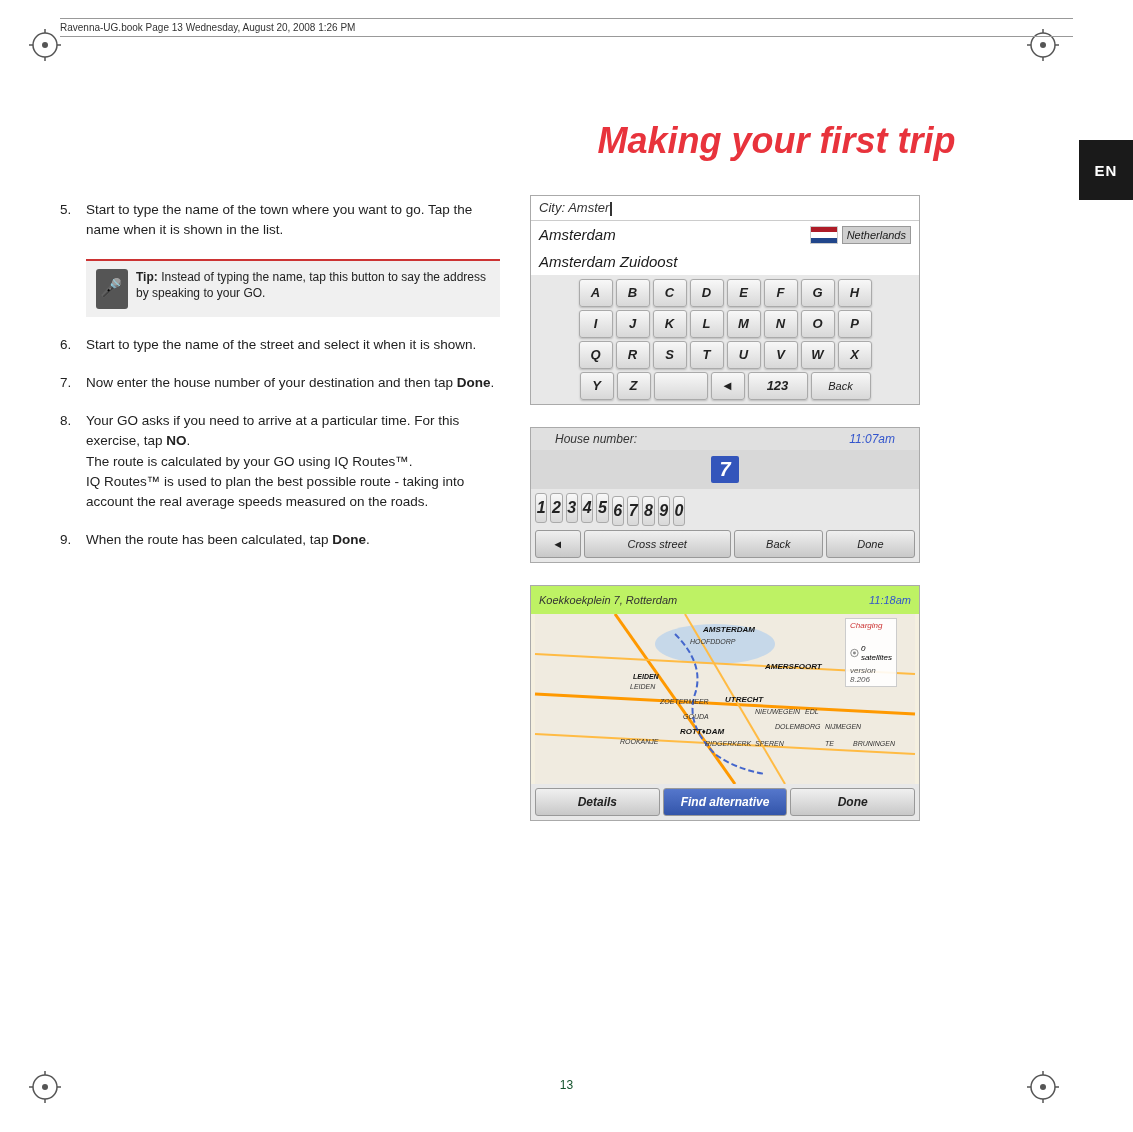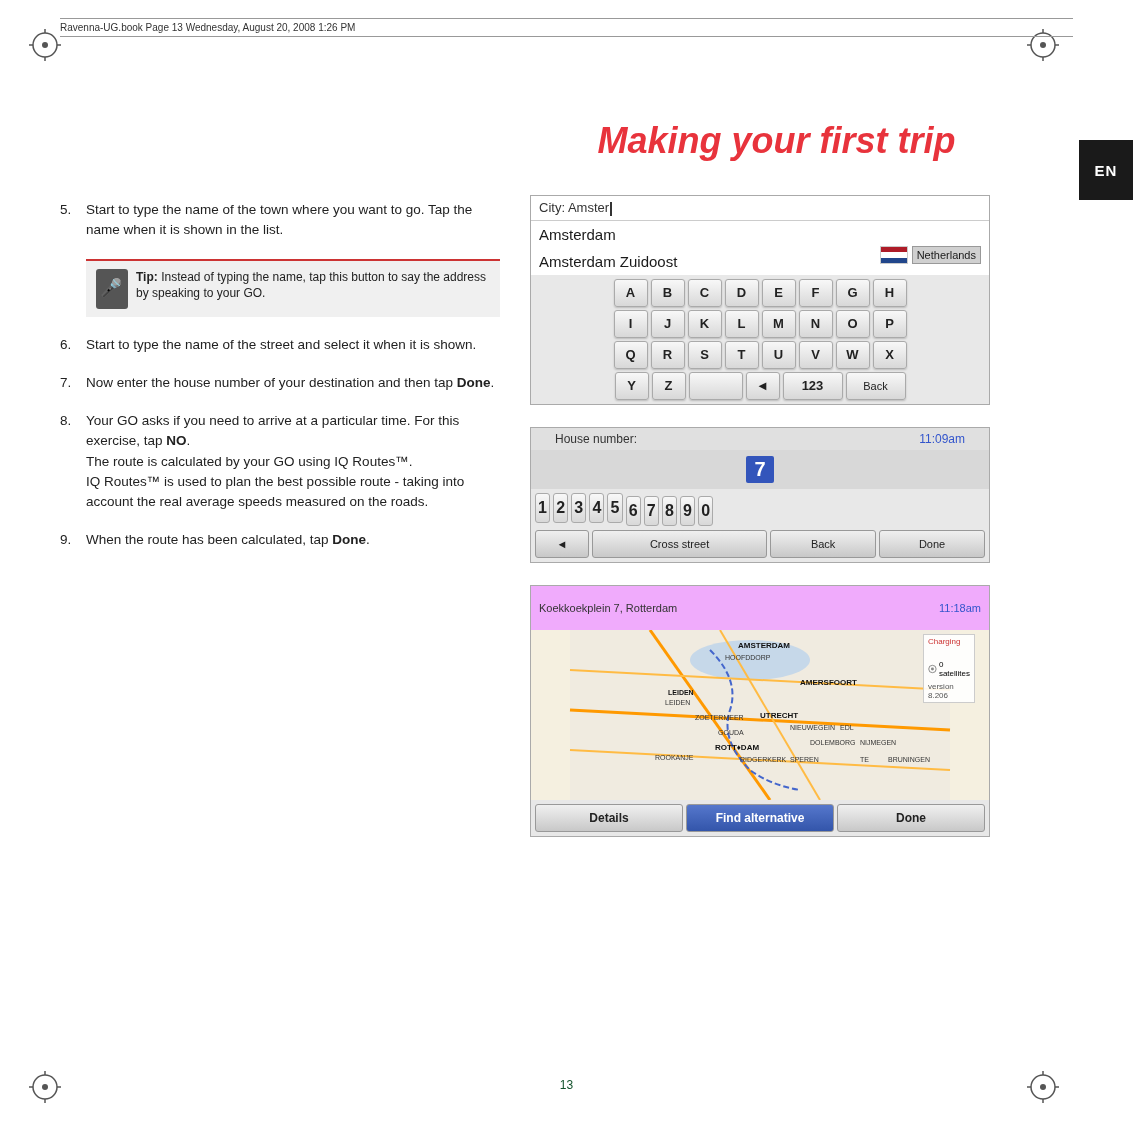--- a/index.html
+++ b/index.html
@@ -110,21 +110,22 @@
       transform: translateX(-50%);
       font-size: 12px;
       color: #14532d;
     }
 
     
     .right-panels {
       position: absolute;
       top: 195px;
       left: 530px;
-      width: 460px;
+      width: 390px;
+      font-style: italic;
     }
 
     
     .gps-panel {
       background: #e8e8e8;
       border: 1px solid #aaa;
       margin-bottom: 22px;
       font-size: 12px;
     }
     .gps-panel-header {
@@ -152,21 +153,20 @@
       font-size: 15px;
       color: #1a1a1a;
       font-weight: 500;
       cursor: pointer;
     }
     .city-result-flag {
       float: right;
       display: flex;
       align-items: center;
       gap: 4px;
-      margin-top: 20px;
     }
     .flag-nl {
       width: 28px;
       height: 18px;
       display: inline-block;
       background: linear-gradient(to bottom, #AE1C28 33%, #FFFFFF 33%, #FFFFFF 66%, #21468B 66%);
       border: 1px solid #ccc;
     }
     .flag-btn {
       background: #d0d0d0;
@@ -291,41 +291,41 @@
       color: #222;
       cursor: pointer;
     }
 
     
     .map-panel {
       background: #e8e8e8;
       border: 1px solid #aaa;
     }
     .map-panel-header {
-      background: #f0abfc;
-      padding: 16px 8px;
+      background: #bef264;
+      padding: 8px 8px;
       font-size: 11px;
       color: #333;
       display: flex;
       justify-content: space-between;
     }
     .map-time-blue {
       color: #3355cc;
       font-size: 11px;
     }
     .map-area {
       position: relative;
       height: 170px;
       overflow: hidden;
       background: #f5f0e0;
     }
     .map-info-box {
       position: absolute;
       top: 4px;
-      right: 14px;
+      right: 22px;
       background: rgba(255,255,255,0.9);
       border: 1px solid #ccc;
       padding: 2px 4px;
       font-size: 9px;
       width: 52px;
     }
     .map-info-charging {
       color: #cc3333;
       font-size: 8px;
     }
@@ -521,21 +521,21 @@
         <div class="kb-key del-key">◄</div>
         <div class="kb-key num">123</div>
         <div class="kb-key back-key">Back</div>
       </div>
     </div>
   </div>
 
   <div class="house-panel">
     <div class="house-panel-header">
       <span>House number:</span>
-      <span class="house-time">11:09am</span>
+      <span class="house-time">11:07am</span>
     </div>
     <div class="house-display">
       <span class="house-num-entry">7</span>
     </div>
     <div class="numpad-grid">
       <div class="kb-row">
         <div class="num-key">1</div>
         <div class="num-key">2</div>
         <div class="num-key">3</div>
         <div class="num-key">4</div>

